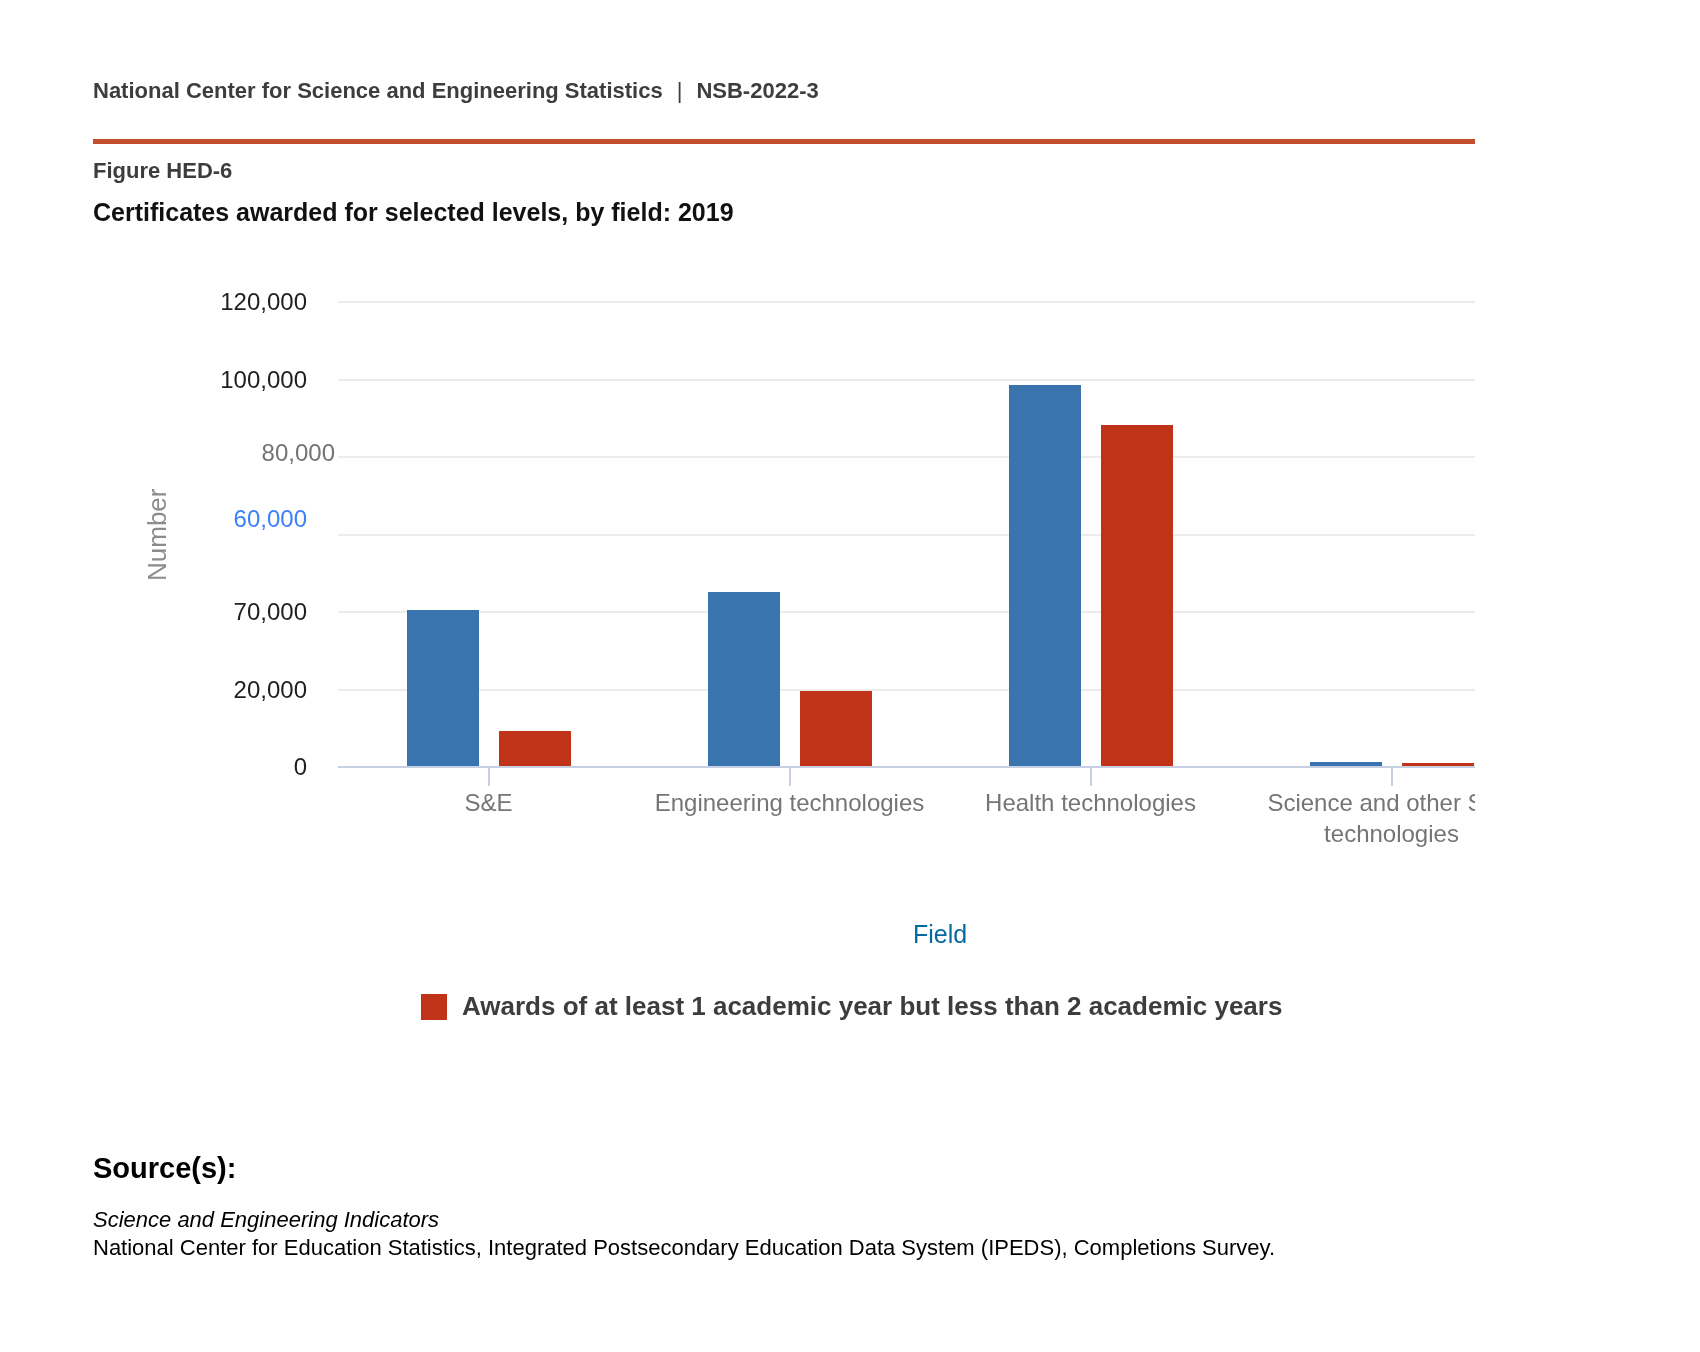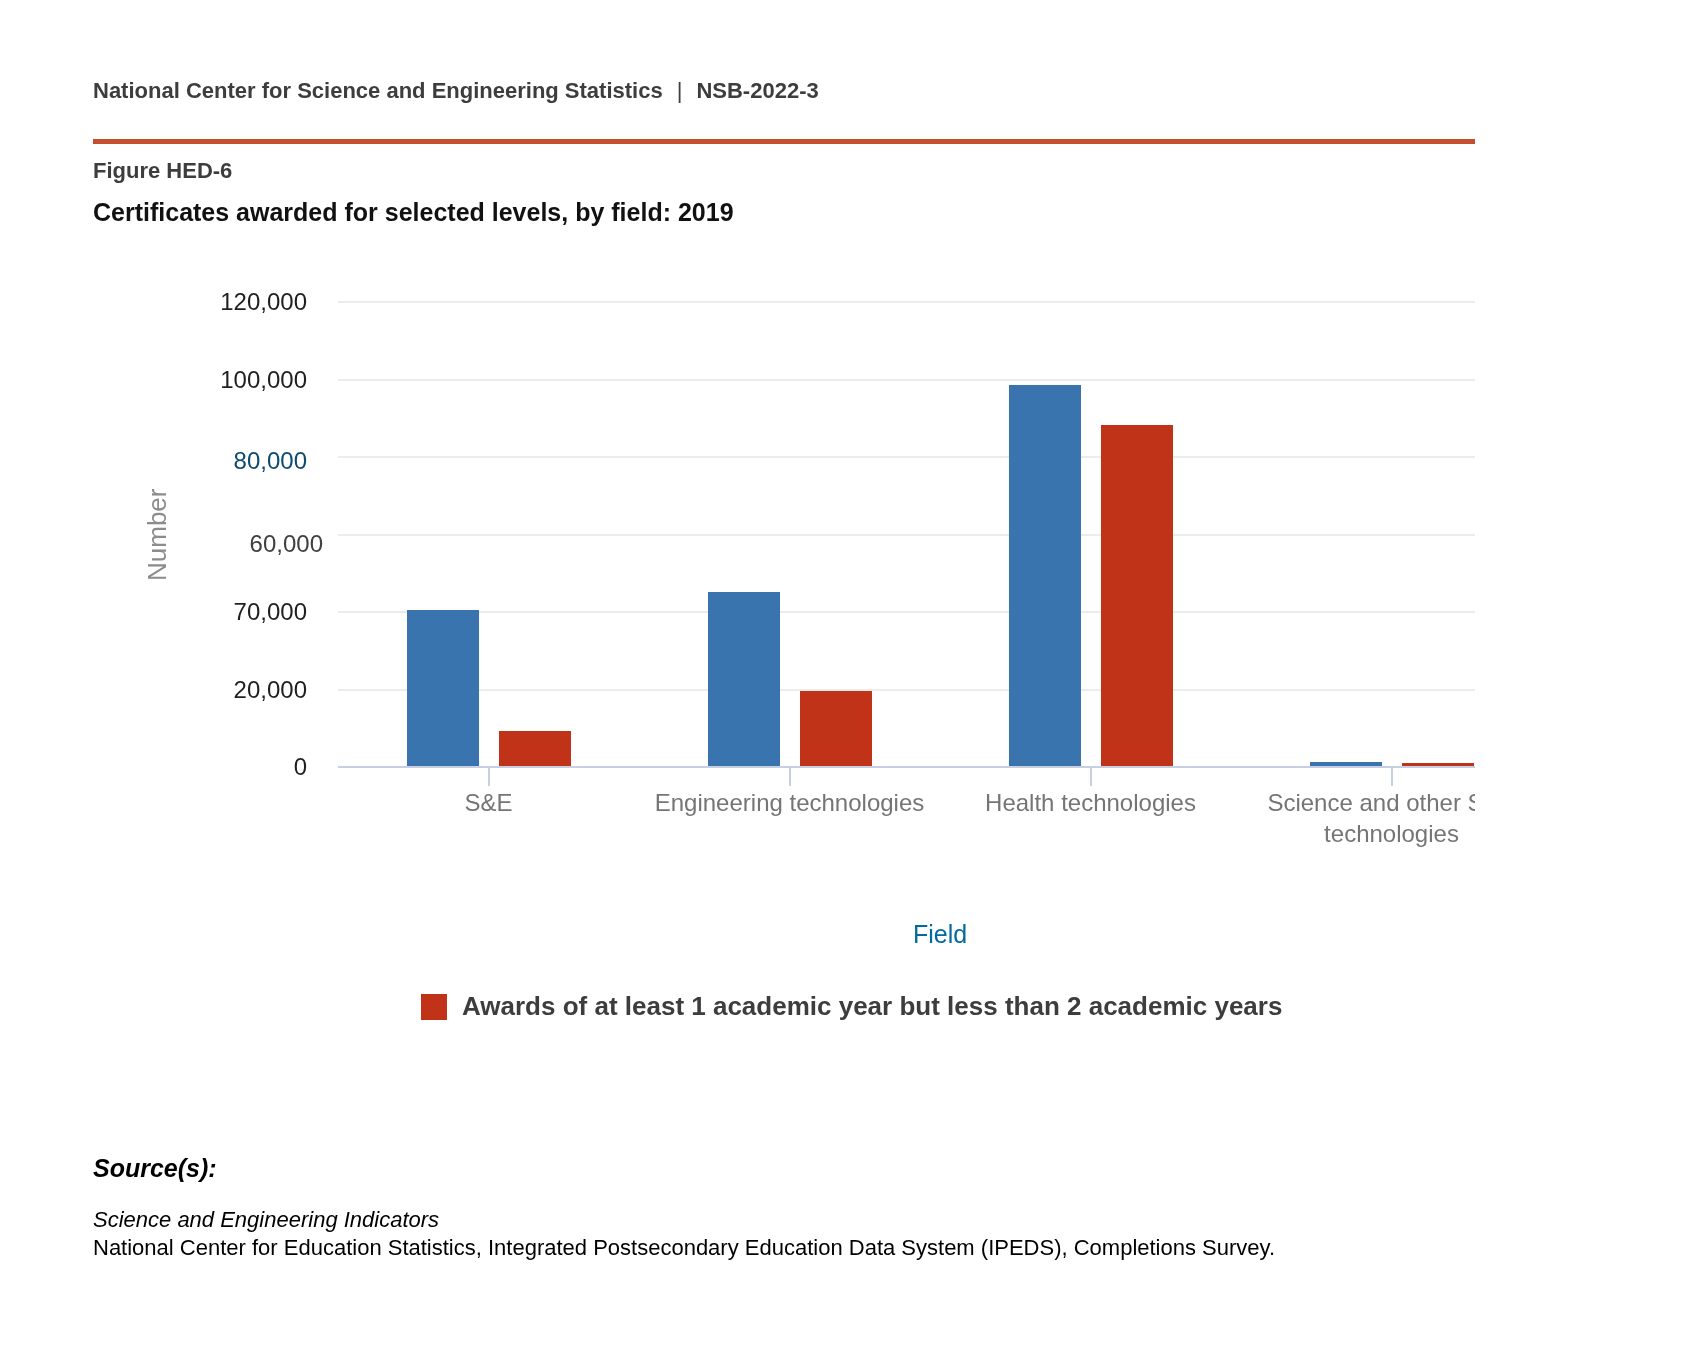--- a/index.html
+++ b/index.html
@@ -57,21 +57,21 @@
     position: absolute; left: 338px; top: 920px; width: 1204px;
     text-align: center; font-size: 25px; color: #0369a1;
   }
   
   #legend { position: absolute; left: 421px; top: 991px; }
   .legend-item { display: flex; align-items: center; margin-bottom: 12px; cursor: pointer; }
   .legend-swatch { width: 26px; height: 26px; margin-right: 15px; flex: 0 0 auto; }
   .legend-text { font-size: 26px; font-weight: bold; color: #3d3d3d; white-space: nowrap; }
   
   #source-block { position: absolute; left: 93px; top: 1153px; width: 1500px; color: #000000; }
-  #source-heading { font-size: 25px; font-weight: bold; line-height: 30px; font-style: italic; }
+  #source-heading { font-size: 29px; font-weight: bold; line-height: 30px; }
   #source-text { font-size: 22px; line-height: 30px; }
   #source-attribution { font-size: 22px; font-style: italic; margin-top: 24px; }
 </style>
 </head>
 <body>
 
 <div id="page">
 
   <div id="report-header">
     <span>National Center for Science and Engineering Statistics</span><span class="sep">|</span><span>NSB-2022-3</span>
@@ -106,22 +106,22 @@
         <div class="x-axis-tick" style="left: 751.5px; background: rgb(199, 208, 226);"></div>
         <div class="x-category-label" style="left: 602.5px; color: rgb(117, 117, 117);">Health technologies</div>
         <div class="chart-bar" style="left: 971.5px; height: 5.425px; background: rgb(58, 116, 174);"></div>
         <div class="chart-bar" style="left: 1063.5px; height: 4.2625px; background: rgb(192, 51, 24);"></div>
         <div class="x-axis-tick" style="left: 1052.5px; background: rgb(199, 208, 226);"></div>
         <div class="x-category-label" style="left: 903.5px; color: rgb(117, 117, 117);">Science and other S&amp;E technologies</div>
       </div>
   <div class="y-tick-label" style="top: 450px; color: rgb(31, 31, 31);">0</div>
       <div class="y-tick-label" style="top: 372.5px; color: rgb(31, 31, 31);">20,000</div>
       <div class="y-tick-label" style="top: 295px; color: rgb(31, 31, 31);">70,000</div>
-      <div class="y-tick-label" style="top: 227px; color: #404040; margin-left: 16px;">60,000</div>
-      <div class="y-tick-label" style="top: 144px; color: #0c4a6e;">80,000</div>
+      <div class="y-tick-label" style="top: 202px; color: #3b82f6;">60,000</div>
+      <div class="y-tick-label" style="top: 136px; color: #737373; padding-left: 28px;">80,000</div>
       <div class="y-tick-label" style="top: 62.5px; color: rgb(31, 31, 31);">100,000</div>
       <div class="y-tick-label" style="top: -15px; color: rgb(31, 31, 31);">120,000</div>
     </div>
 
   <div id="x-axis-label">Field</div>
 
   <div id="legend">
     <div class="legend-item">
       <span class="legend-swatch" style="background: rgb(192, 51, 24);"></span>
       <span class="legend-text">Awards of at least 1 academic year but less than 2 academic years</span>

